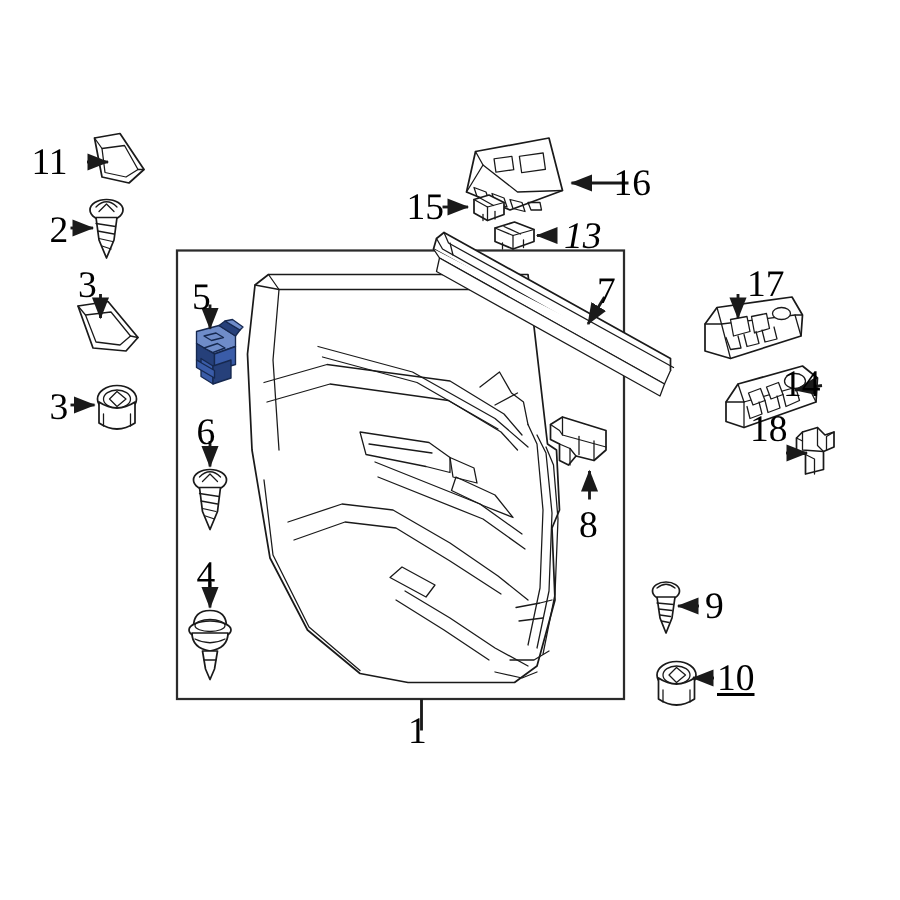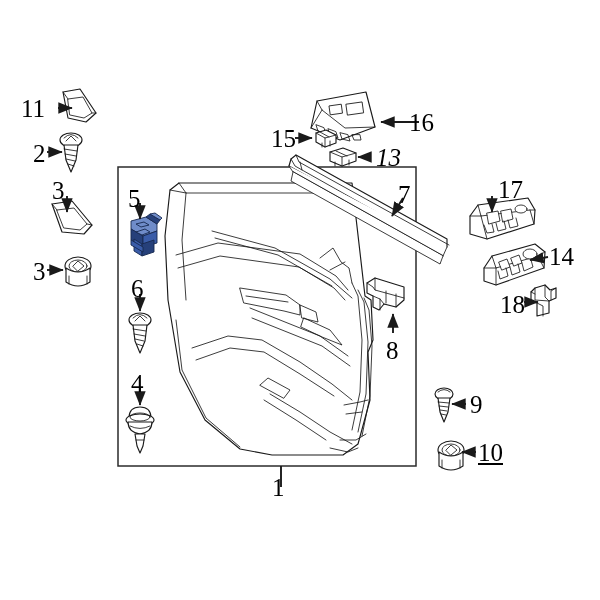--- a/index.html
+++ b/index.html
@@ -291,19 +291,19 @@
   <div class="lbl" style="left:131px; top:371px;">4</div>
   <div class="lbl" style="left:128px; top:186px;">5</div>
   <div class="lbl" style="left:131px; top:276px;">6</div>
   <div class="lbl" style="left:398px; top:182px;">7</div>
   <div class="lbl" style="left:386px; top:338px;">8</div>
   <div class="lbl" style="left:470px; top:392px;">9</div>
   <div class="lbl" style="left:478px; top:440px;text-decoration:underline;">10</div>
   <div class="lbl" style="left:52px;  top:178px;">3</div>
   <div class="lbl" style="left:21px;  top:96px;">11</div>
   <div class="lbl" style="left:376px; top:145px;font-style:italic;">13</div>
-  <div class="lbl" style="left:522px; top:244px;margin-left:27px;">14</div>
+  <div class="lbl" style="left:522px; top:244px;">14</div>
   <div class="lbl" style="left:271px; top:126px;">15</div>
   <div class="lbl" style="left:409px; top:110px;">16</div>
   <div class="lbl" style="left:478px; top:177px;margin-left:20px;">17</div>
-  <div class="lbl" style="left:500px; top:292px;">18</div>
+  <div class="lbl" style="left:500px; top:274px;">18</div>
 
 </div>
 
 </body></html>

